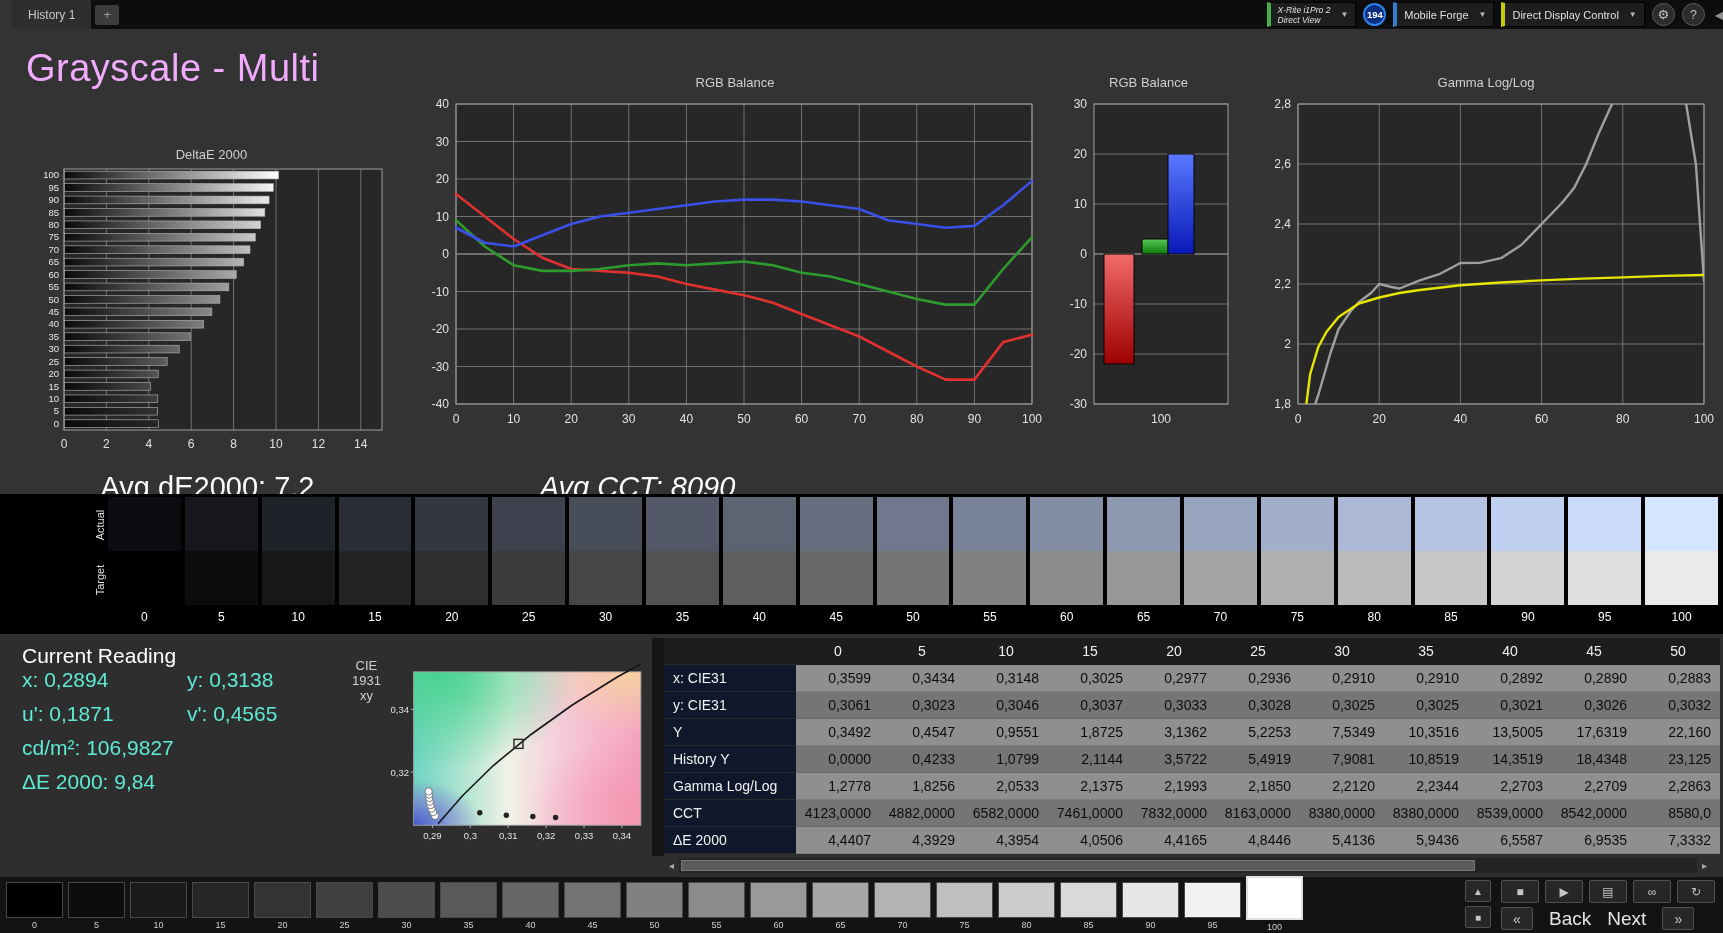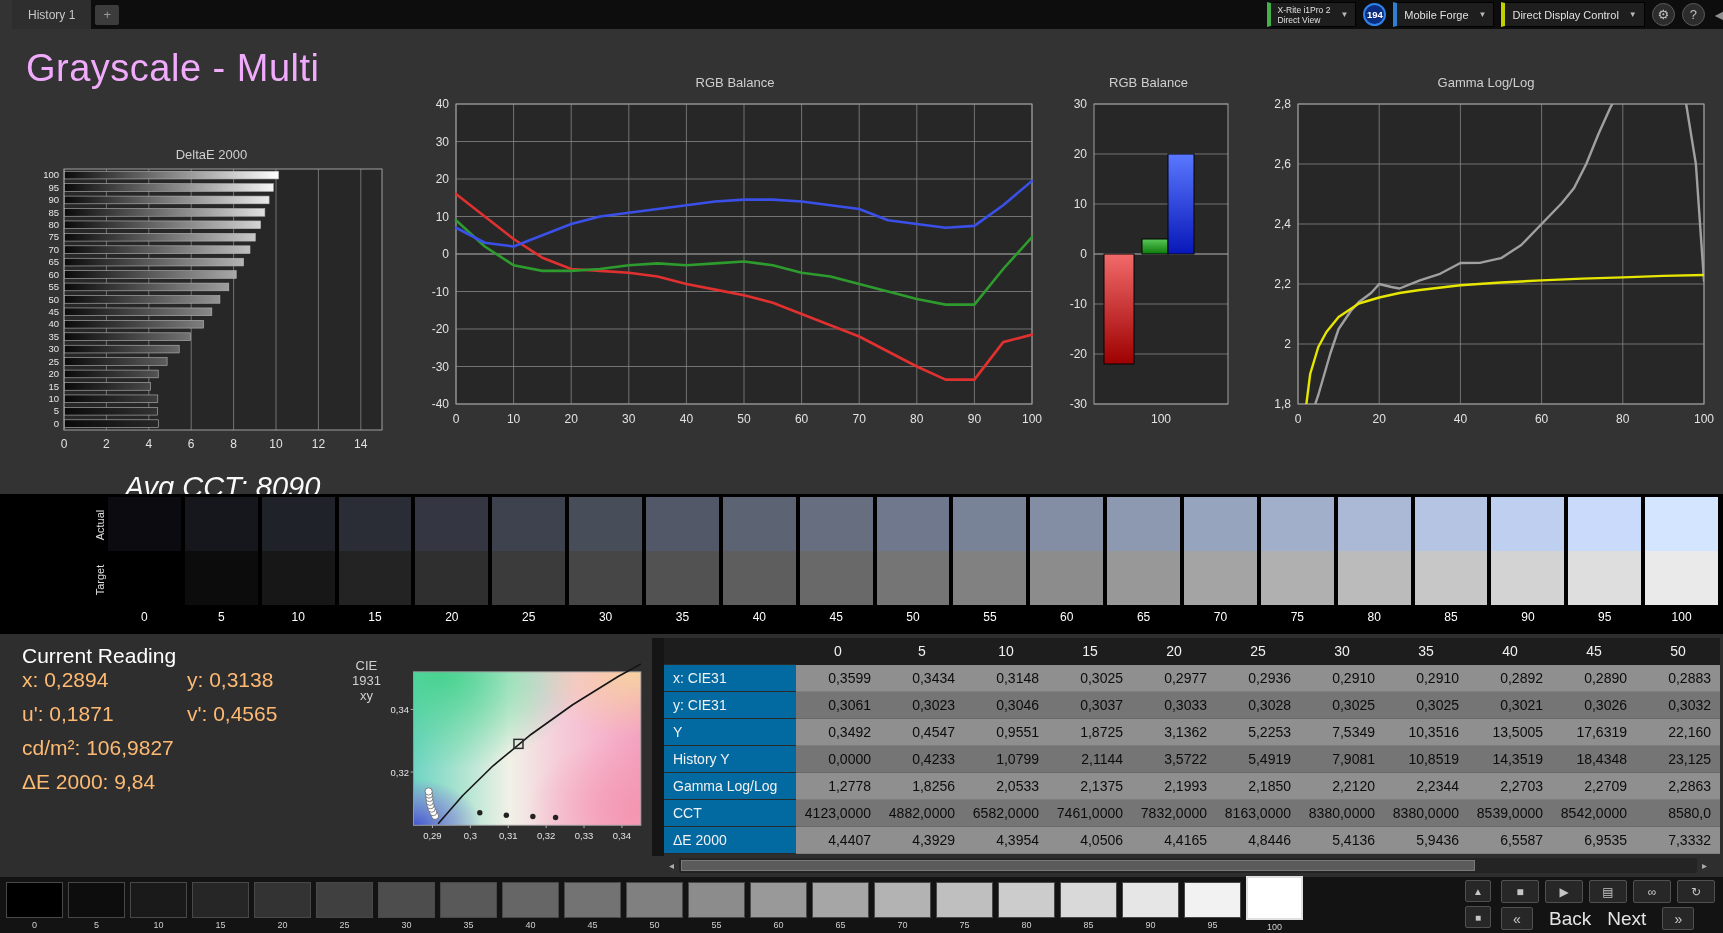--- a/index.html
+++ b/index.html
@@ -42,29 +42,29 @@
 #swatch-row{position:absolute;left:108px;top:3px;right:5px;display:flex;gap:4px;}
 .swcol{flex:1;display:flex;flex-direction:column;}
 .sw-a{height:54px;}
 .sw-t{height:54px;}
 .sw-lab{height:24px;display:flex;align-items:center;justify-content:center;font-size:12px;color:#fff;}
 
 
 #bottom-panel{position:absolute;top:634px;left:0;width:100%;height:243px;background:#2e2e2e;}
 #current-reading{position:absolute;left:22px;top:10px;}
 #cr-heading{font-size:21px;color:#fff;}
-.cr-row{font-size:21px;color:#fdba74;margin-bottom:10px;display:flex;}
+.cr-row{font-size:21px;color:#5eead4;margin-bottom:10px;display:flex;}
 .cr-row .cr-a{width:165px;}
 #c-cie{left:352px;top:24px;width:296px;height:230px;position:absolute;display:flex;flex-direction:row;}
 #table-wrap{position:absolute;left:652px;top:4px;width:1068px;height:238px;}
 #table-vstrip{position:absolute;left:0;top:0;width:12px;height:218px;background:#151515;}
 #data-table{position:absolute;left:12px;top:0;}
 .trow{display:flex;height:27px;}
 .th{flex:0 0 84px;text-align:center;line-height:27px;font-size:14px;color:#f0f0f0;background:#1d1d1d;}
-.tlabel{flex:0 0 132px;background:#0369a1;color:#f2f2f2;font-size:14px;display:flex;align-items:center;padding-left:9px;border-bottom:1px solid #2a2a2a;}
+.tlabel{flex:0 0 132px;background:#0f172a;color:#f2f2f2;font-size:14px;display:flex;align-items:center;padding-left:9px;border-bottom:1px solid #2a2a2a;}
 .thead .tlabel{background:#1d1d1d;}
 .td{flex:0 0 84px;text-align:right;padding-right:9px;line-height:27px;font-size:14px;color:#0c0c0c;}
 .odd .td{background:#8f8f8f;border-bottom:1px solid #7e7e7e;}
 .even .td{background:#757575;border-bottom:1px solid #696969;}
 #table-scroll{position:absolute;left:12px;top:220px;width:1048px;height:15px;display:flex;background:#1b1b1b;}
 .sarrow{width:15px;height:15px;background:#2e2e2e;color:#aaa;font-size:10px;display:flex;align-items:center;justify-content:center;}
 .strack{flex:1;position:relative;background:#242424;}
 .sthumb{position:absolute;left:2px;top:2px;bottom:2px;width:78%;background:#5b5b5b;border:1px solid #787878;}
 
 
@@ -89,21 +89,21 @@
 <body>
 
 <div id="app">
 
   <div id="topbar">
     <div class="tab">
         <span>History 1</span>
       </div>
     <div class="addtab">+</div>
     <div class="topbar-right">
-      <div class="drop" id="meter-drop" style="border-left-color: rgb(69, 176, 74);">
+      <div class="drop" id="meter-drop" style="border-left-color: rgb(69, 176, 74); font-style: italic;">
         <div class="dl">
           <span>X-Rite i1Pro 2</span>
           <span>Direct View</span>
         </div>
         <span class="chev">▼</span>
       </div>
       <div class="badge">194</div>
       <div class="drop" id="source-drop" style="border-left-color: rgb(47, 127, 211);">
         <span class="lbl">Mobile Forge</span>
         <span class="chev">▼</span>
@@ -401,20 +401,21 @@
             <clipPath id="gclip">
               <rect x="44" y="12" width="406" height="300"></rect>
             </clipPath>
           </defs>
           <polyline points="56.18,327 64.3,303 76.47999999999999,261 84.6,237.00000000000006 96.78,219.00000000000003 104.9,209.99999999999997 117.08,201 125.2,191.99999999999991 137.38,195 145.5,196.49999999999997 165.8,188.39999999999992 186.1,181.79999999999998 206.4,170.99999999999997 226.7,170.70000000000002 247,166.19999999999996 267.3,152.99999999999994 287.6,132 307.9,110.99999999999991 320.08,95.99999999999996 332.26,71.99999999999994 344.44,41.9999999999999 356.62,14.999999999999936 368.8,-6.000000000000018 409.4,-9.000000000000089 429.7,-3.0000000000000835 441.88,71.99999999999994 450,188.99999999999997" fill="none" stroke="#a0a0a0" stroke-width="2.4" stroke-linejoin="round" stroke-linecap="round" clip-path="url(#gclip)"></polyline>
           <polyline points="50.09,330 56.18,282.00000000000006 64.3,255 72.42,240 84.6,225.00000000000006 104.9,211.50000000000006 125.2,205.50000000000006 145.5,201 165.8,197.99999999999991 206.4,193.19999999999993 247,190.49999999999994 287.6,188.39999999999992 328.2,186.6 368.8,185.39999999999998 409.4,183.9 450,182.99999999999997" fill="none" stroke="#e6e600" stroke-width="2.4" stroke-linejoin="round" stroke-linecap="round" clip-path="url(#gclip)"></polyline>
         </svg>
     </div>
 
     <div id="stats-row">
+      <div class="stat" id="stat-0">Avg dE2000: 7,2</div>
       <div class="stat" id="stat-1">Avg CCT: 8090</div>
     </div>
   </div>
 
   <div id="swatch-region">
     <div class="rotlab" id="rot-actual">Actual</div>
     <div class="rotlab" id="rot-target">Target</div>
     <div id="swatch-row">
         <div class="swcol">
           <div class="sw-a" style="background: rgb(12, 12, 16);"></div>

